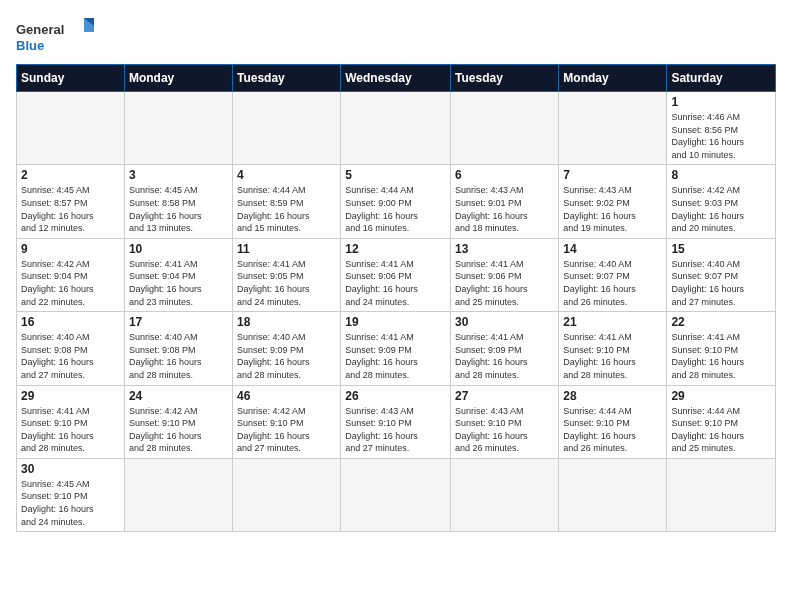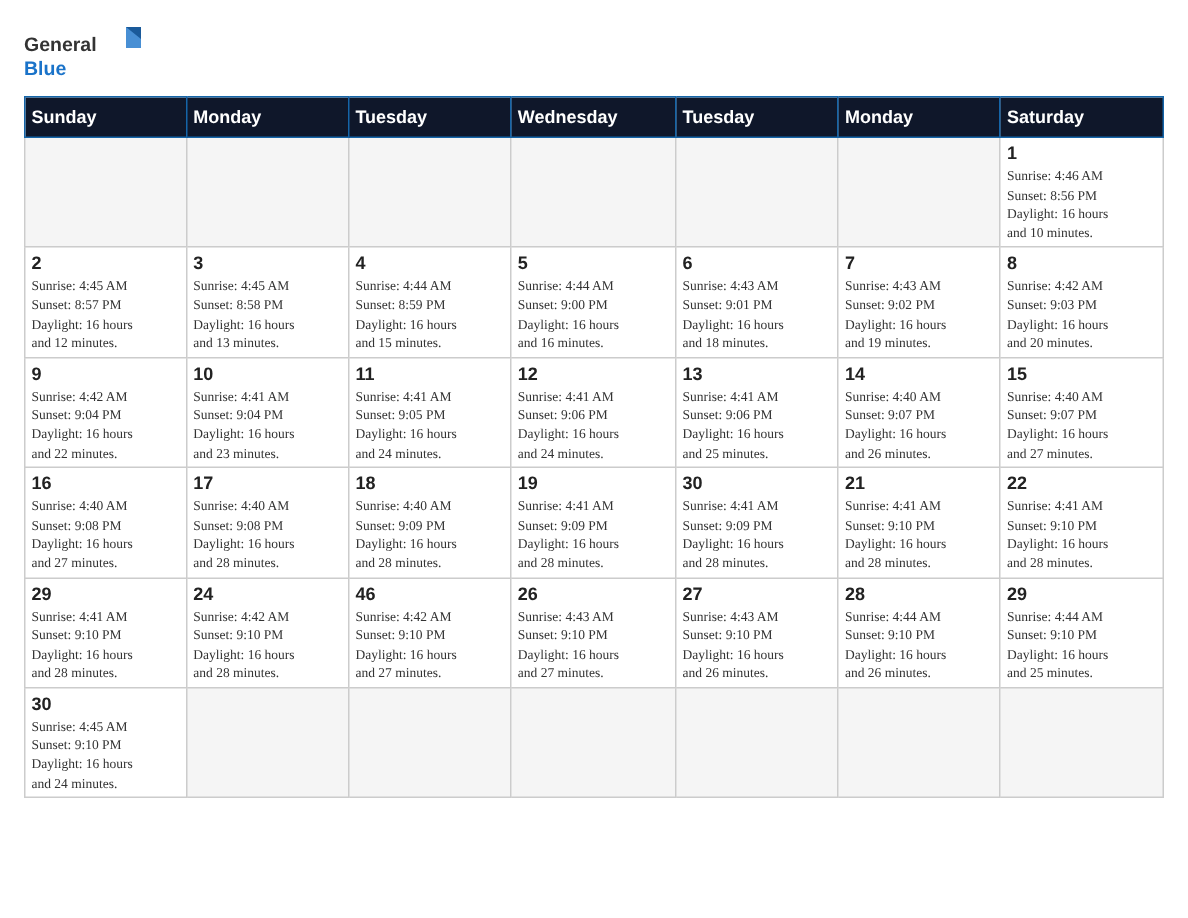--- a/index.html
+++ b/index.html
@@ -64,21 +64,20 @@
     .day-number {
       font-size: 12px;
       font-weight: bold;
       margin-bottom: 2px;
       color: #222;
     }
     .day-info {
       font-size: 9px;
       color: #333;
       line-height: 1.4;
-      font-family: Liberation Serif, serif;
     }
     .calendar tr:last-child td {
       min-height: 60px;
     }
   </style>
 </head>
 <body>
 
 <div class="header-area">
   <div class="logo">

